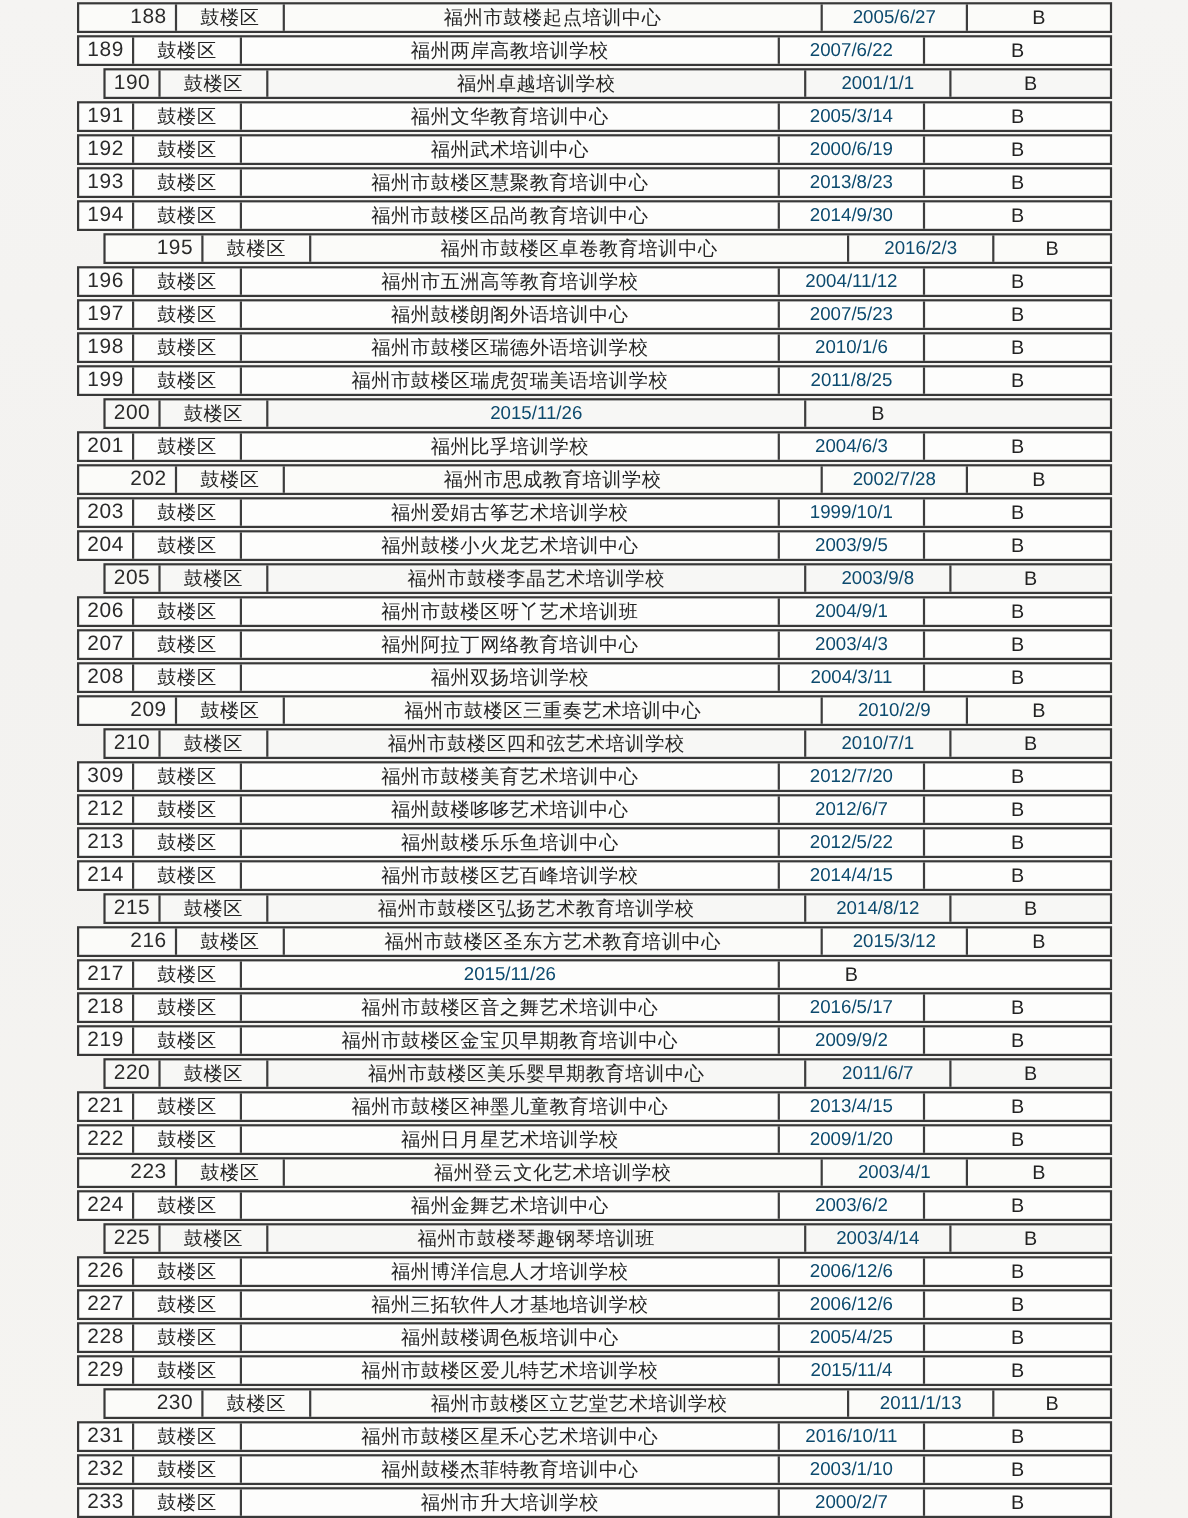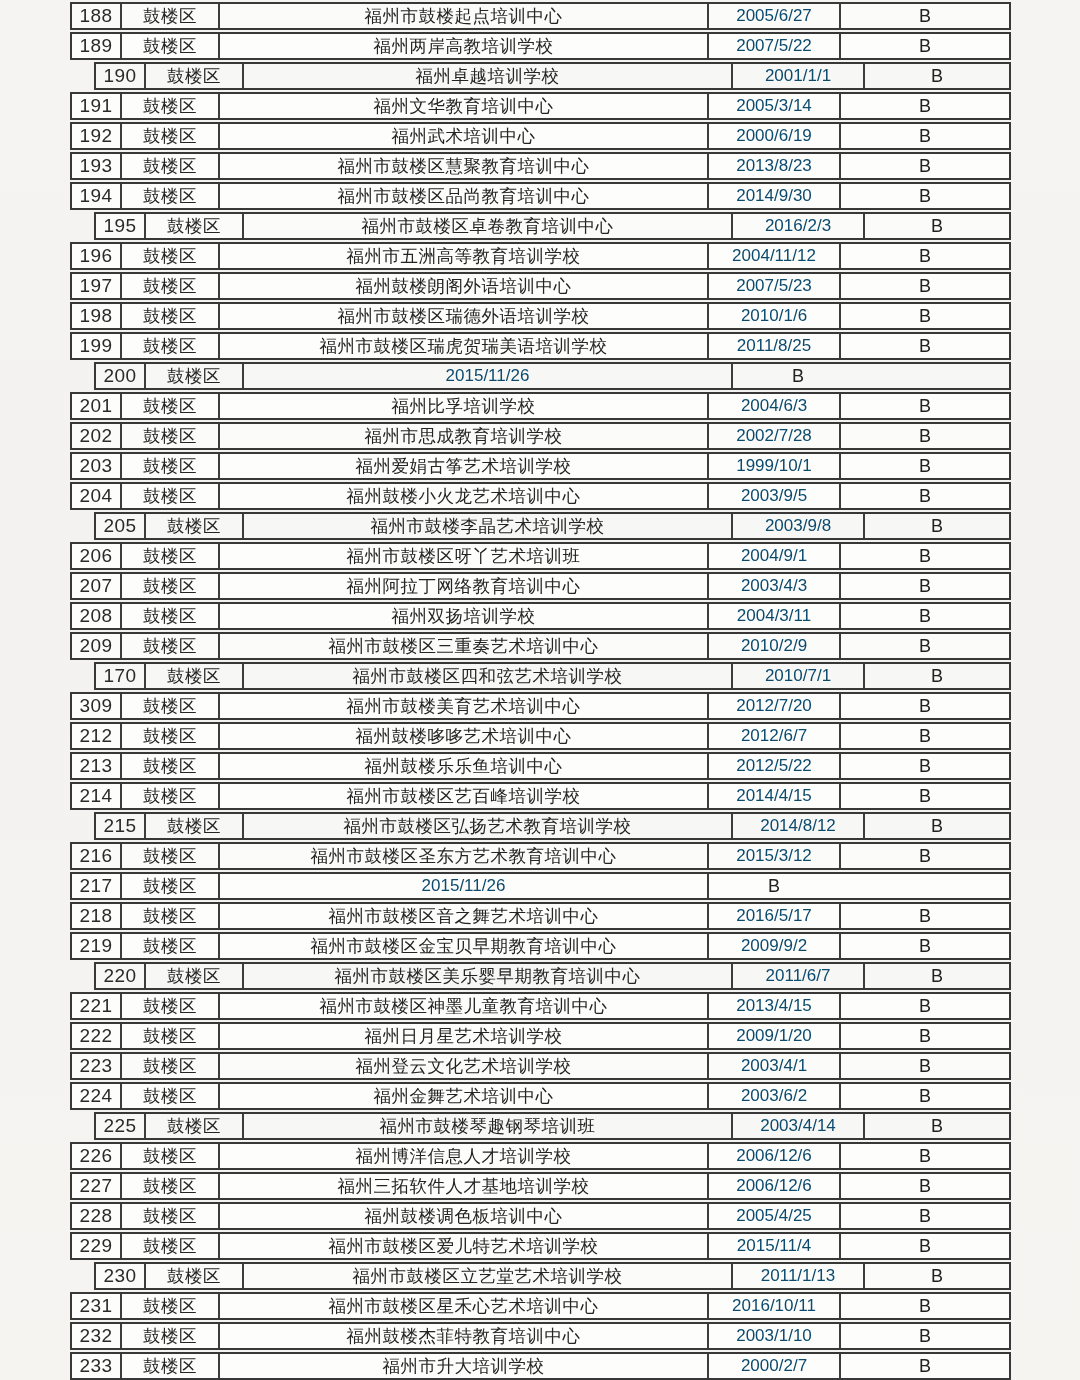--- a/index.html
+++ b/index.html
@@ -29,21 +29,21 @@
   }
   .row {
     flex: 1;
     display: grid;
     grid-template-columns: 48px 98px 489px 132px 1fr;
     background: #fdfdfc;
     border: 2px solid #383838;
     box-sizing: border-box;
   }
   .row:nth-child(5n+3) { background: #f7f7f5; margin-left: 24px; }
-  .row:nth-child(7n+1) { background: #fbfbf9; }
+  .row:nth-child(7n+1) { background: #fbfbf9; padding-left: 39px; }
   .cell {
     display: flex;
     align-items: center;
     justify-content: center;
     color: #242424;
     overflow: hidden;
     white-space: nowrap;
   }
   .cell + .cell { border-left: 2px solid #3d3d3d; }
   .cell.no {
@@ -75,21 +75,21 @@
     <div class="cell district">鼓楼区</div>
     <div class="cell name">福州市鼓楼起点培训中心</div>
     <div class="cell date">2005/6/27</div>
     <div class="cell grade">B</div>
   </div>
 
   <div class="row">
     <div class="cell no">189</div>
     <div class="cell district">鼓楼区</div>
     <div class="cell name">福州两岸高教培训学校</div>
-    <div class="cell date">2007/5/22</div>
+    <div class="cell date">2007/6/22</div>
     <div class="cell grade">B</div>
   </div>
 
   <div class="row">
     <div class="cell no">190</div>
     <div class="cell district">鼓楼区</div>
     <div class="cell name">福州卓越培训学校</div>
     <div class="cell date">2001/1/1</div>
     <div class="cell grade">B</div>
   </div>
@@ -239,21 +239,21 @@
 
   <div class="row">
     <div class="cell no">209</div>
     <div class="cell district">鼓楼区</div>
     <div class="cell name">福州市鼓楼区三重奏艺术培训中心</div>
     <div class="cell date">2010/2/9</div>
     <div class="cell grade">B</div>
   </div>
 
   <div class="row">
-    <div class="cell no">170</div>
+    <div class="cell no">210</div>
     <div class="cell district">鼓楼区</div>
     <div class="cell name">福州市鼓楼区四和弦艺术培训学校</div>
     <div class="cell date">2010/7/1</div>
     <div class="cell grade">B</div>
   </div>
 
   <div class="row">
     <div class="cell no">309</div>
     <div class="cell district">鼓楼区</div>
     <div class="cell name">福州市鼓楼美育艺术培训中心</div>

